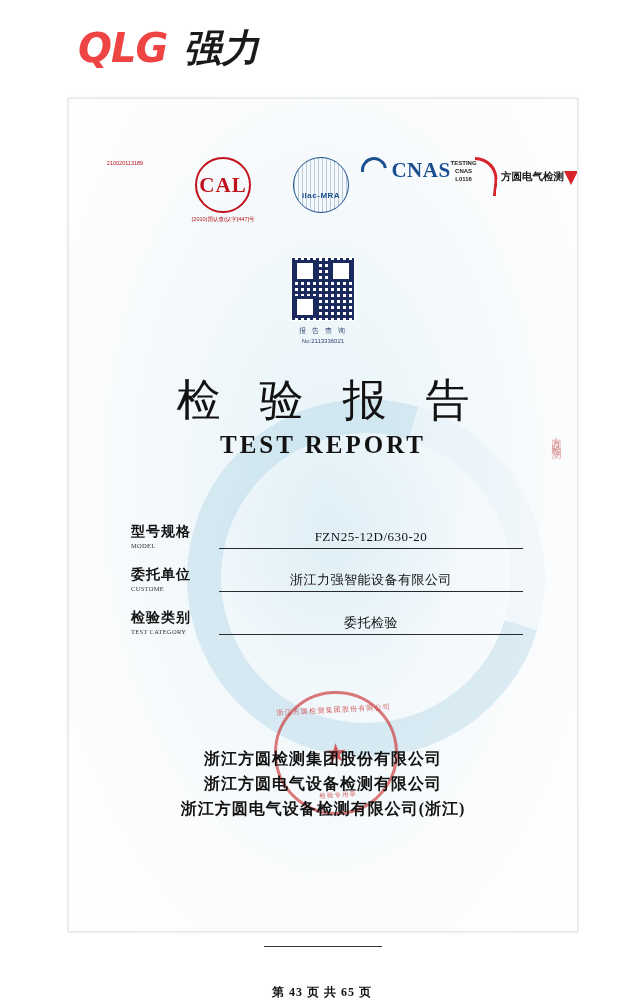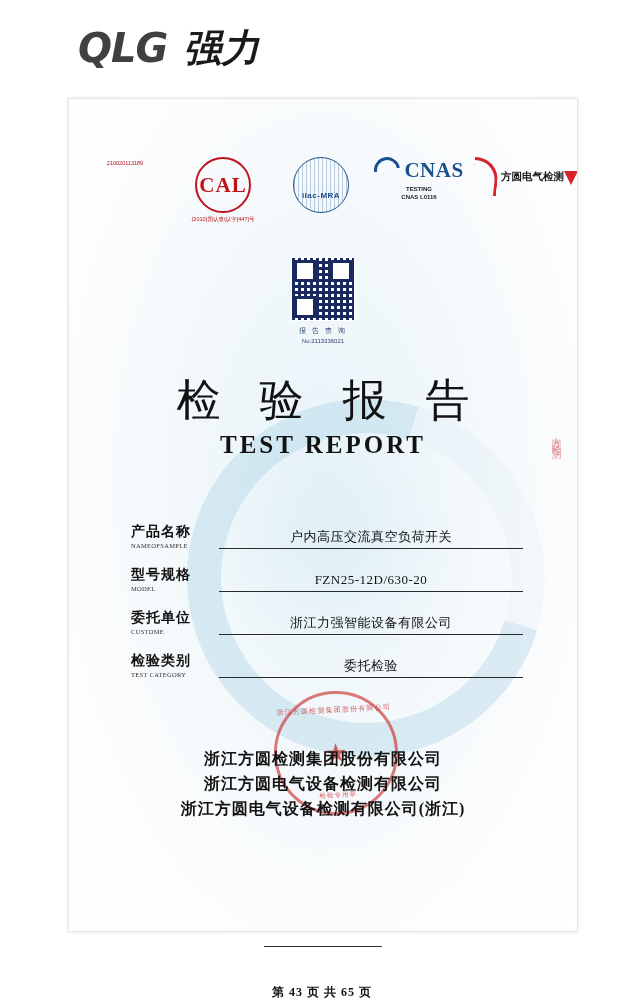--- a/index.html
+++ b/index.html
@@ -23,21 +23,21 @@
     display: flex;
     align-items: center;
     gap: 6px;
   }
   .logo-q {
     font-family: "DejaVu Sans", sans-serif;
     font-weight: bold;
     font-style: italic;
     font-size: 40px;
     letter-spacing: -1px;
-    color: #404040;
+    color: #ef4444;
     line-height: 1;
   }
   .logo-cn {
     font-family: "DejaVu Sans", sans-serif;
     font-weight: bold;
     font-style: italic;
     font-size: 38px;
     color: #1a1a1a;
     line-height: 1;
     margin-left: 10px;
@@ -140,22 +140,21 @@
     position: absolute;
     bottom: 12px;
     font-size: 8px;
     font-weight: bold;
     color: #1c4f8b;
     letter-spacing: 0.5px;
   }
 
   .cnas {
     display: flex;
-    flex-direction: column;
-    align-items: center;
+    align-items: flex-end;
   }
   .cnas-logo {
     font-family: "Liberation Serif", serif;
     font-size: 21px;
     font-weight: bold;
     color: #1b4f8f;
     letter-spacing: 0.5px;
   }
   .cnas-sub {
     font-size: 6px;
@@ -482,27 +481,20 @@
     <div class="qr-no">No:2113336021</div>
   </div>
 
   <div class="title-cn">检 验 报 告</div>
   <div class="title-en">TEST REPORT</div>
 
   <div class="side-mark">方圆检测</div>
 
   <div class="fields">
 
-    <div class="field-row">
-      <div class="field-label">
-        <div class="label-cn">产品名称</div>
-        <div class="label-en">NAMEOFSAMPLE</div>
-      </div>
-      <div class="field-value">户内高压交流真空负荷开关</div>
-    </div>
 
     <div class="field-row">
       <div class="field-label">
         <div class="label-cn">型号规格</div>
         <div class="label-en">MODEL</div>
       </div>
       <div class="field-value">FZN25-12D/630-20</div>
     </div>
 
     <div class="field-row">

